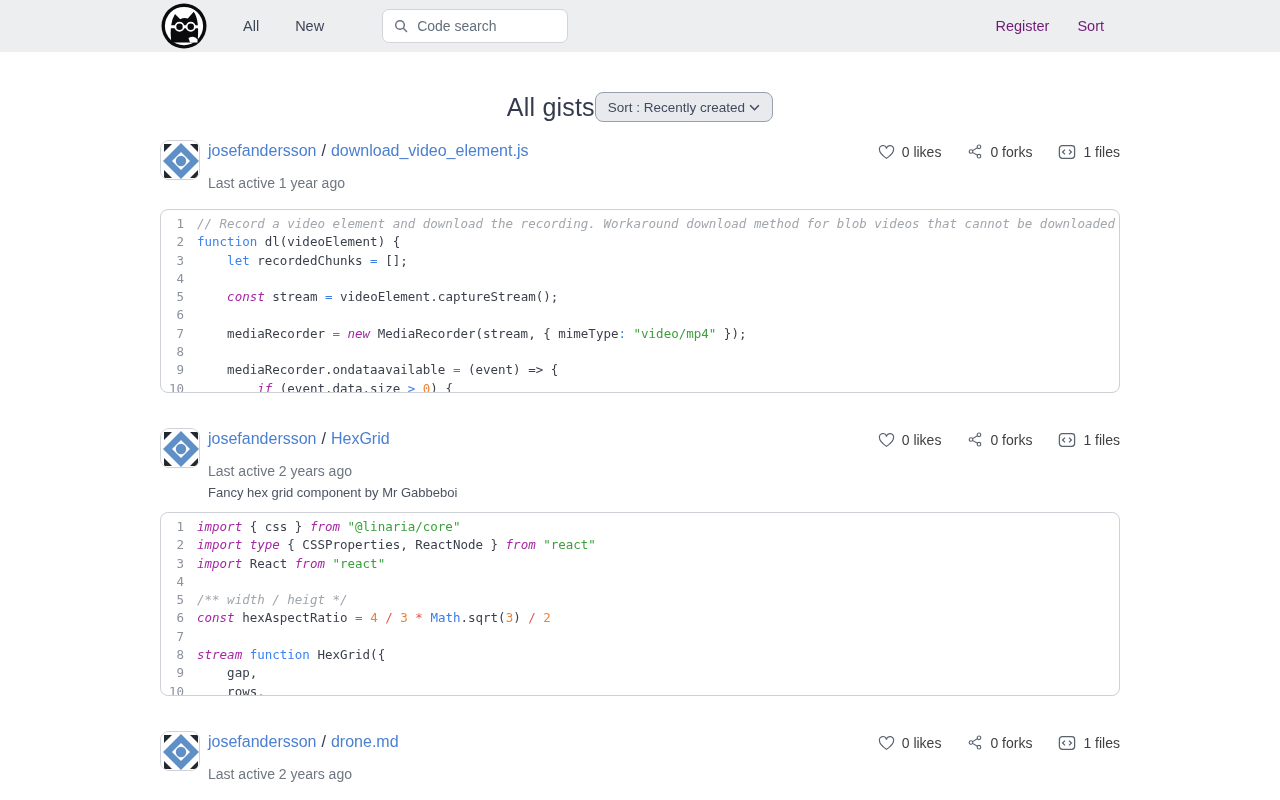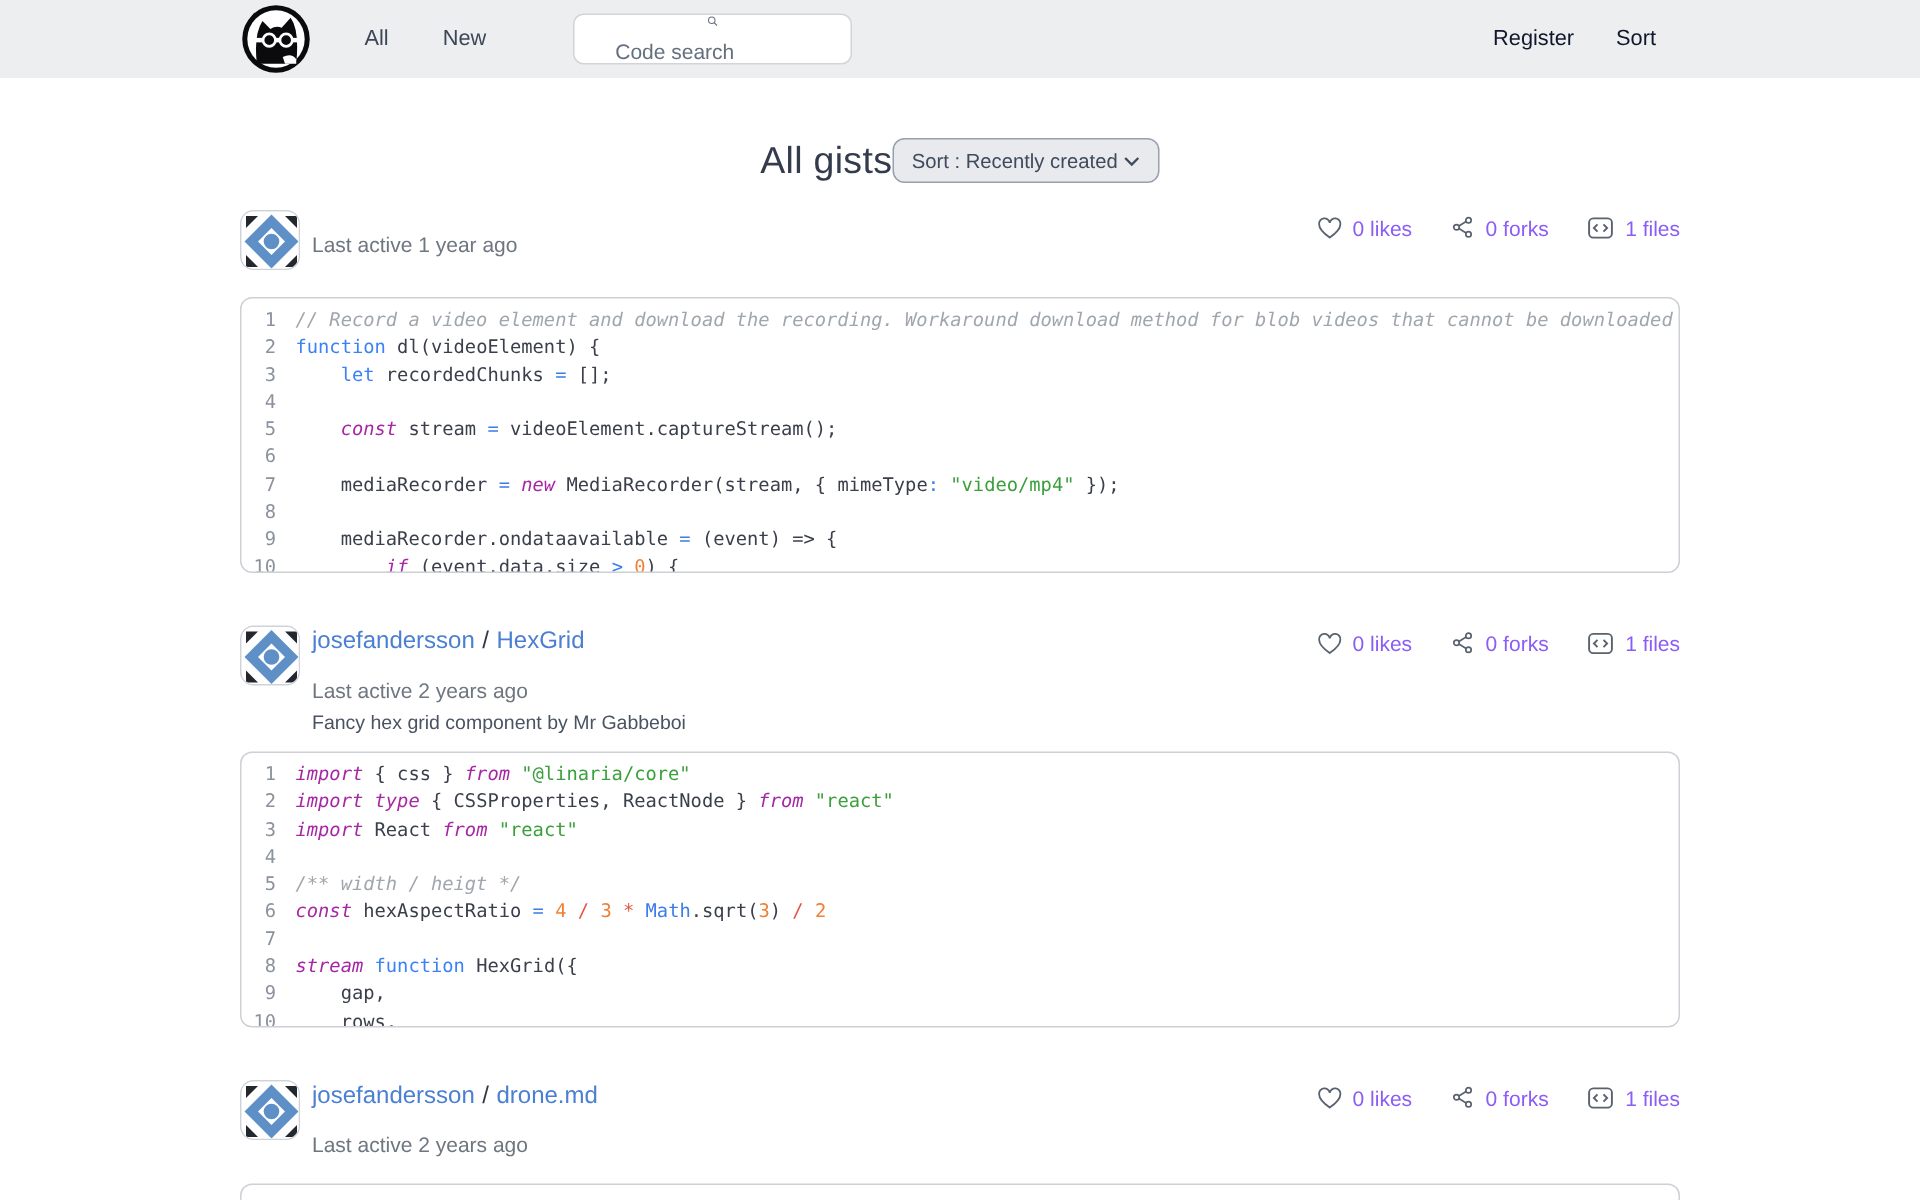--- a/index.html
+++ b/index.html
@@ -7,26 +7,26 @@
     font-family:"Liberation Sans", sans-serif; }
 
   
   .topbar { height:52px; background:#edeef0; display:flex; align-items:center;
     padding:0 176px 0 160px; }
   .logo { width:48px; height:48px; display:block; cursor:pointer; }
   .nav { display:flex; align-items:center; margin-left:35px; gap:36px; }
   .nav a { font-size:14.5px; color:#3c4656; text-decoration:none; font-weight:500; cursor:pointer; }
   .searchbox { margin-left:58px; width:186px; height:34px; background:#fff;
     border:1px solid #d4d4d8; border-radius:7px; display:flex; align-items:center;
-    padding:0 10px; gap:8px;flex-direction:column; }
+    padding:0 10px; gap:8px; }
   .searchbox input { border:none; outline:none; width:130px; font-size:14px;
     color:#374151; background:transparent; font-family:"Liberation Sans",sans-serif; }
   .searchbox input::placeholder { color:#64707e; }
   .auth { margin-left:auto; display:flex; gap:28px; }
-  .auth a { font-size:14.5px; color:#0f172a; text-decoration:none; font-weight:500; cursor:pointer; }
+  .auth a { font-size:14.5px; color:#701a75; text-decoration:none; font-weight:500; cursor:pointer; }
 
   
   .container { width:960px; margin:0 0 0 160px; }
   .page-head { margin-top:40px; display:flex; align-items:center; justify-content:center; }
   .page-head h1 { font-size:25px; font-weight:500; color:#333b4d; letter-spacing:.2px; }
   .sort-btn { height:30px; display:flex; align-items:center; gap:4px; padding:0 12px;
     background:#e9eaee; border:1px solid #97a0ac; border-radius:8px; cursor:pointer;
     font-size:13.5px; color:#3f4b5c; font-family:"Liberation Sans",sans-serif; }
 
   
@@ -34,21 +34,21 @@
   .gist-head { position:relative; display:flex; gap:8px; min-height:40px; }
   .avatar { width:40px; height:40px; border:1px solid #cfd3d9; border-radius:9px;
     overflow:hidden; flex:0 0 auto; cursor:pointer; background:#fff; }
   .gist-titles { padding-top:1px; }
   .gist-title { font-size:16px; line-height:20px; }
   .gist-title a { color:#4a7fd1; text-decoration:none; cursor:pointer; }
   .gist-title .sep { color:#2f3845; margin:0 5px; }
   .last-active { margin-top:14px; font-size:14px; color:#6e7680; }
   .gist-desc { margin:6px 0 0 48px; font-size:13px; color:#4a5362; }
   .gist-meta { position:absolute; right:0; top:3px; display:flex; gap:26px;
-    align-items:center; font-size:14px; color:#8b5cf6; }
+    align-items:center; font-size:14px; color:#404040; }
   .meta-group { display:flex; align-items:center; gap:7px; }
   .meta-group svg { display:block; }
 
   
   .code { margin-top:18px; border:1px solid #cdd0d5; border-radius:8px; background:#fff;
     height:184px; overflow:hidden; padding-top:5px; cursor:pointer; }
   .gist.has-desc .code { margin-top:12px; }
   .code-line { display:flex; height:18.3px; line-height:18.3px;
     font-family:"DejaVu Sans Mono", monospace; font-size:12.5px; }
   .ln { flex:0 0 36px; text-align:right; padding-right:13px; color:#8a929e; }
@@ -114,20 +114,23 @@
           <path d="M20 2 L38 20 L20 38 L2 20 Z" fill="#5f8fc7"></path>
           <path d="M20 11 L29 20 L20 29 L11 20 Z" fill="#fff"></path>
           <circle cx="20" cy="20" r="5.2" fill="#5f8fc7"></circle>
           <path d="M3 3 h8 l-8 8 z" fill="#23272e"></path>
             <path d="M37 3 v8 l-8 -8 z" fill="#23272e"></path>
           <path d="M3 37 h8 l-8 -8 z" fill="#23272e"></path>
             <path d="M37 37 h-8 l8 -8 z" fill="#23272e"></path>
         </svg>
       </a>
       <div class="gist-titles">
+        <div class="gist-title">
+          <a>josefandersson</a><span class="sep">/</span><a>download_video_element.js</a>
+        </div>
         <div class="last-active">Last active 1 year ago</div>
       </div>
       <div class="gist-meta">
         <span class="meta-group">
           <svg width="17" height="16" viewBox="0 0 24 22" fill="none" stroke="#59626f" stroke-width="1.7">
             <path d="M12 20 C5.5 15.5 2 11.5 2 7.5 a5 5 0 0 1 10 -1.2 a5 5 0 0 1 10 1.2 c0 4 -3.5 8 -10 12.5 z"></path>
           </svg>
             <span>0 likes</span>
         </span>
         <span class="meta-group">

